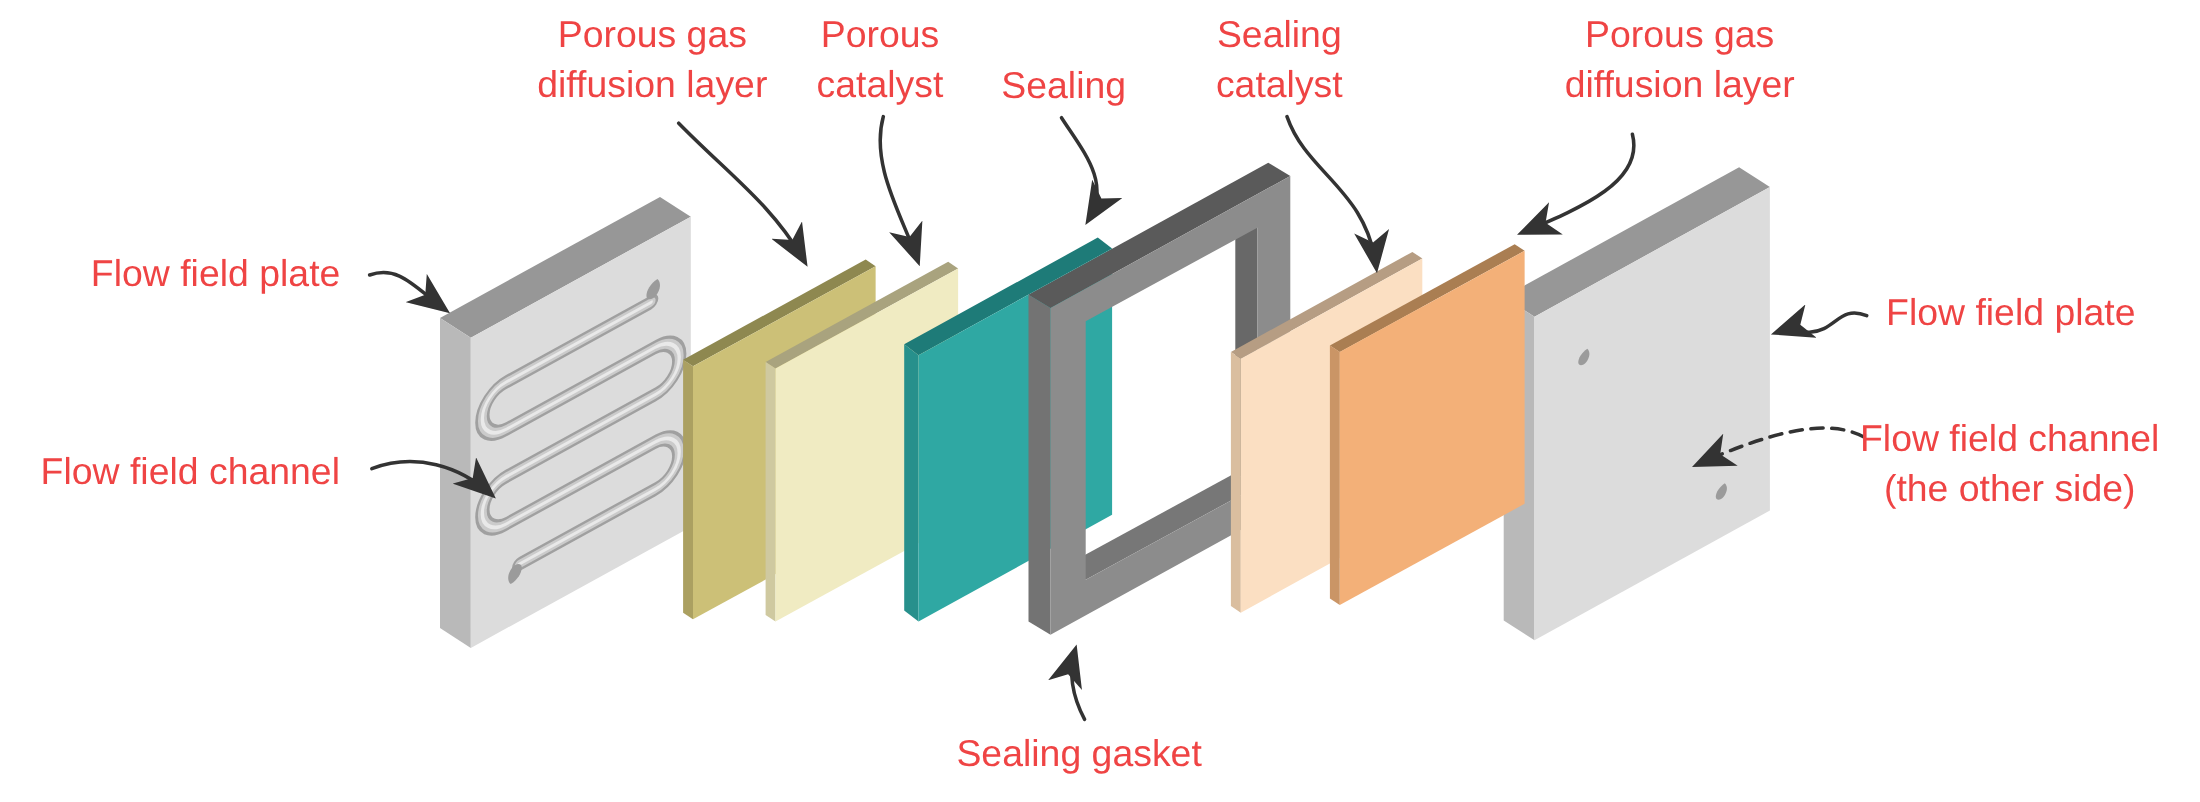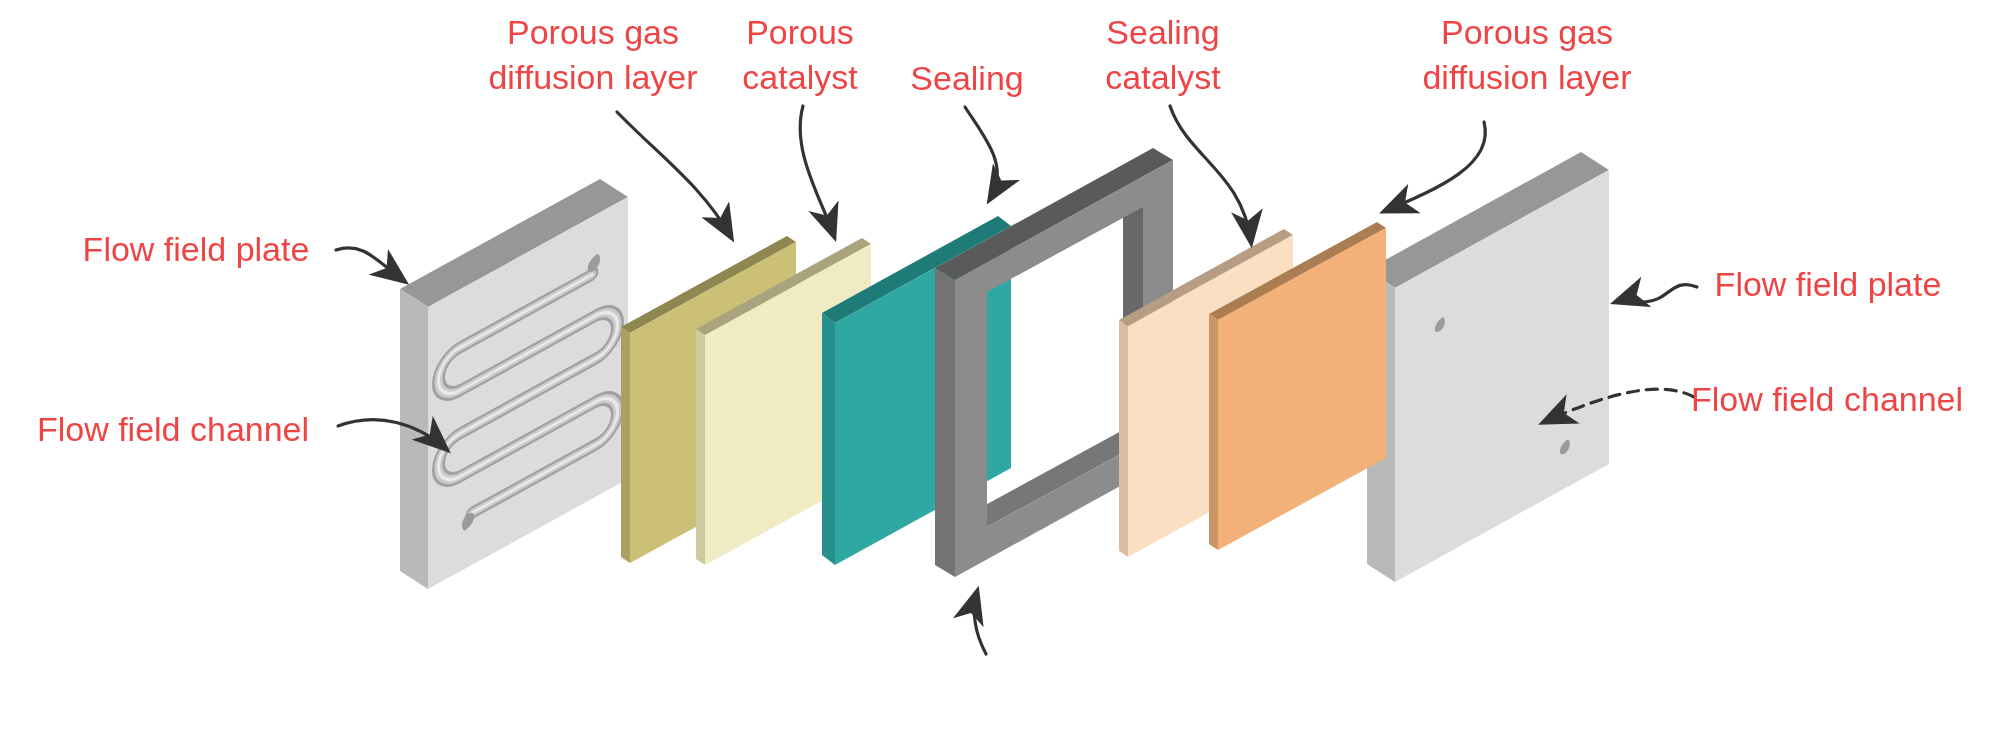--- a/index.html
+++ b/index.html
@@ -147,16 +147,20 @@
   <div class="label" style="left:1828px; top:262px;">
     <div>Flow field plate</div>
   </div>
 
   <div class="label" style="left:173px; top:407px;">
     <div>Flow field channel</div>
   </div>
 
   <div class="label" style="left:1827px; top:377px;">
     <div>Flow field channel</div>
+    <div>(the other side)</div>
   </div>
 
+  <div class="label" style="left:981px; top:663px;">
+    <div>Sealing gasket</div>
+  </div>
 
 </div>
 
 </body></html>

